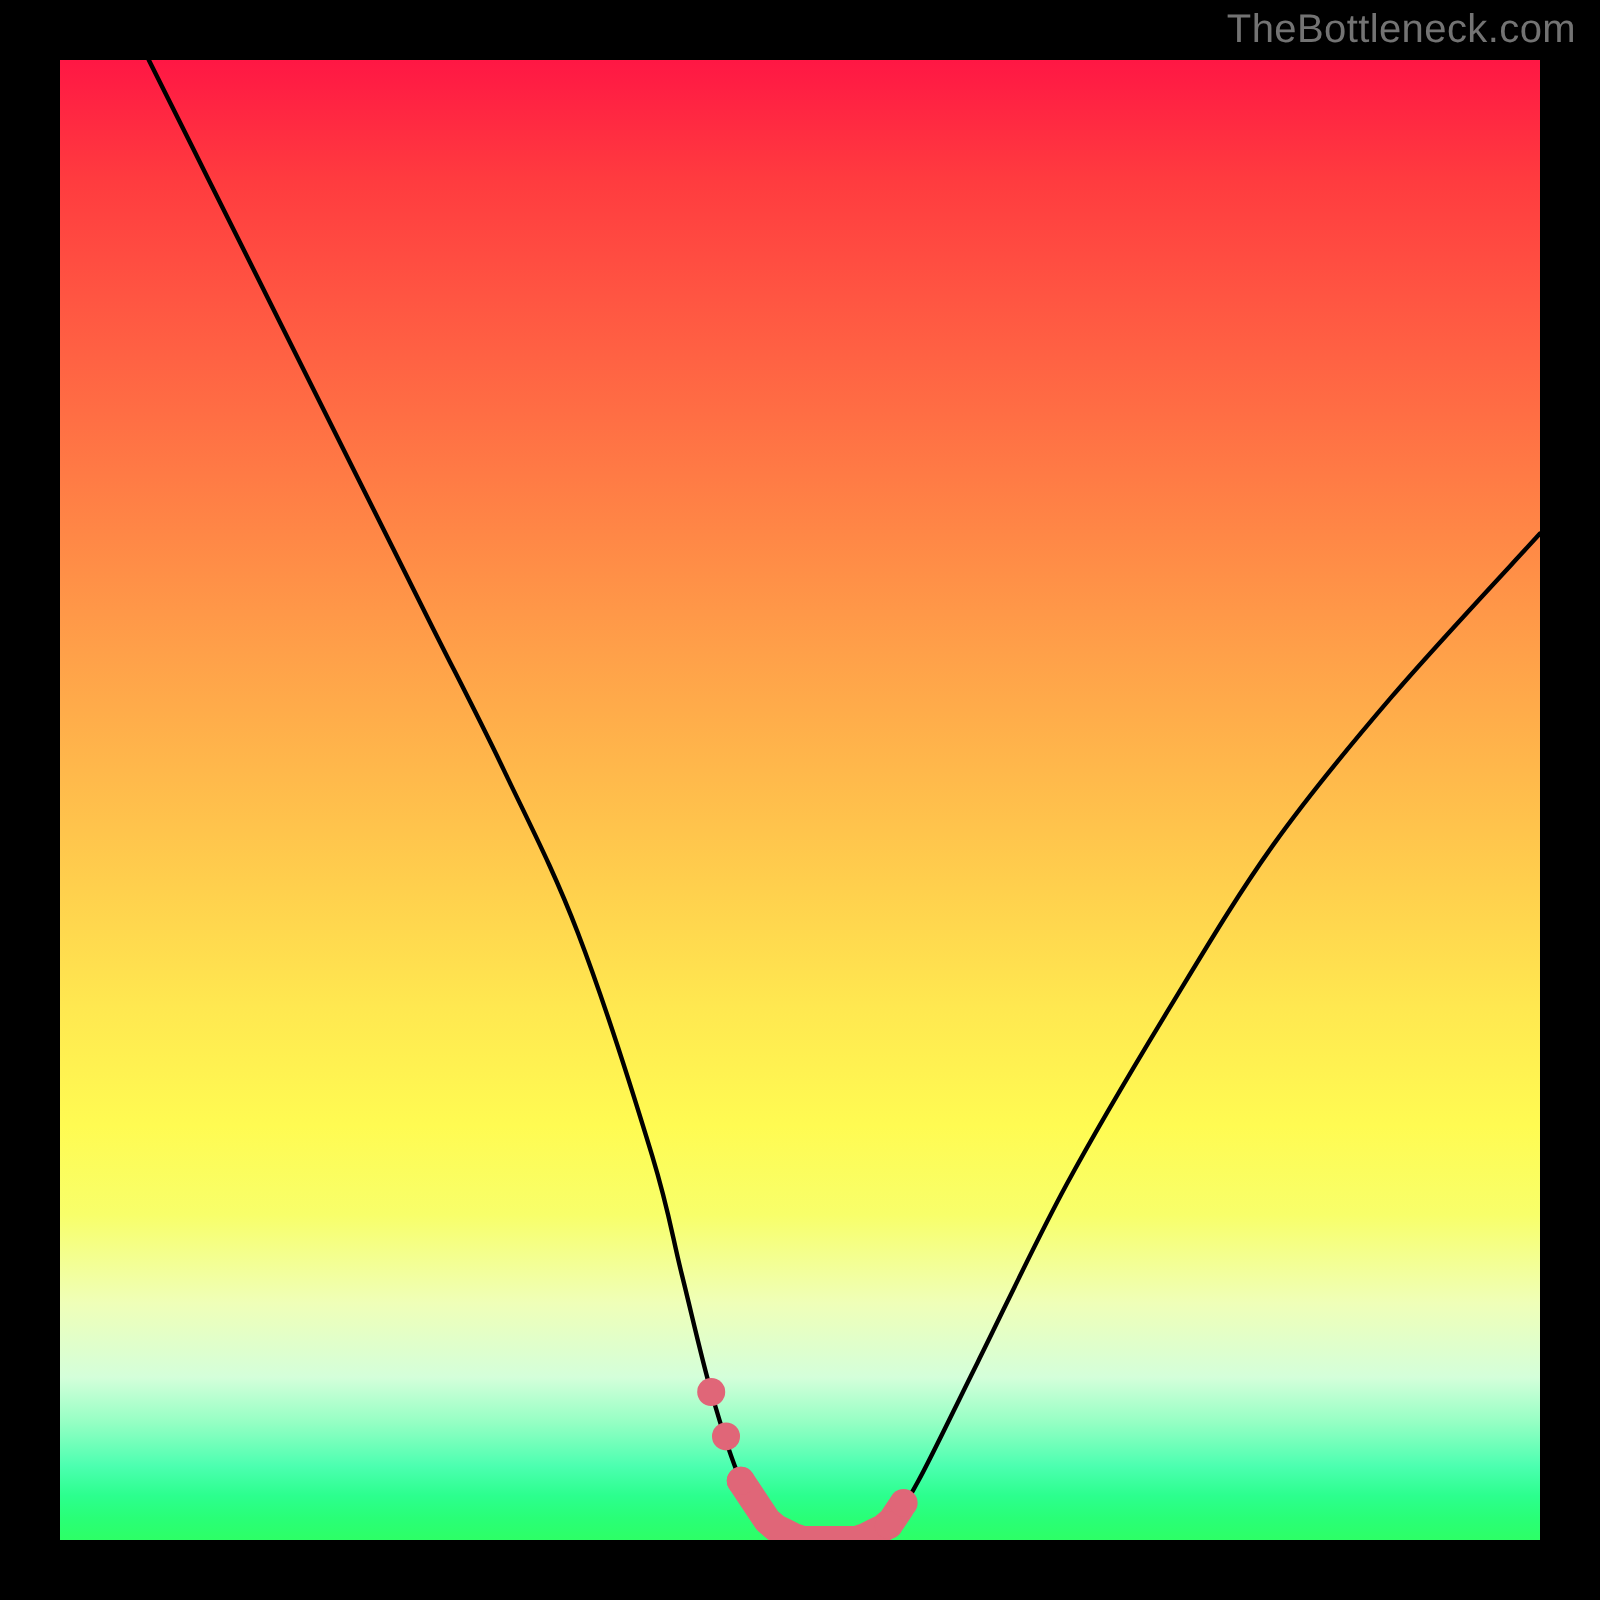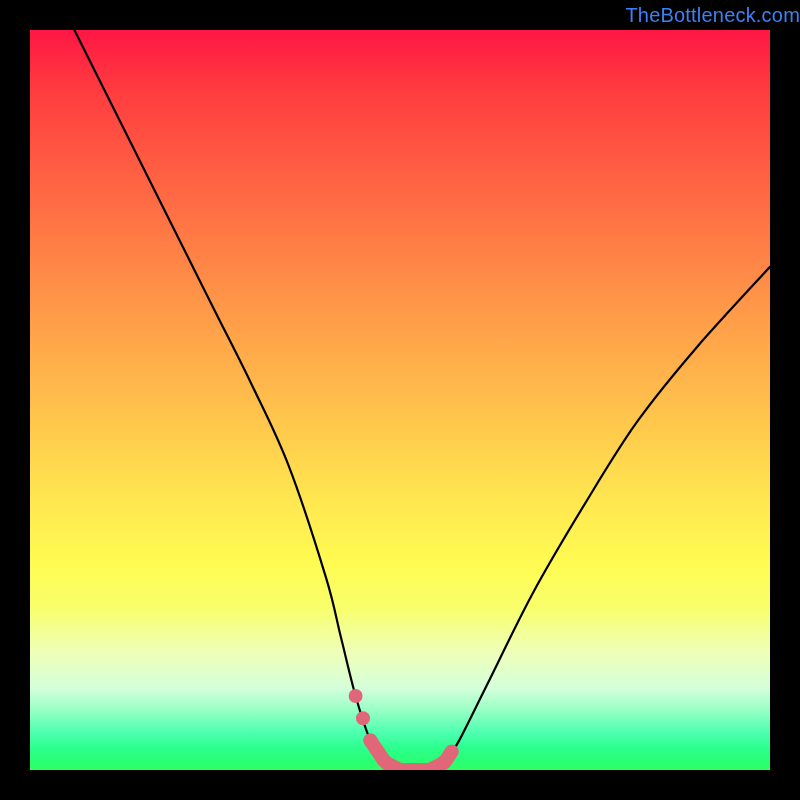--- a/index.html
+++ b/index.html
@@ -6,24 +6,24 @@
   html, body { width: 800px; height: 800px; overflow: hidden; background: #000; }
   .frame {
     position: relative;
     width: 800px;
     height: 800px;
     background: #000;
   }
   .watermark {
     position: absolute;
     top: 4px;
-    right: 0;
+    right: 12px;
     font-family: Arial, Helvetica, sans-serif;
     font-size: 20px;
-    color: #3b82f6;
+    color: #737373;
     font-weight: 500;
     letter-spacing: 0.2px;
     z-index: 5;
   }
   .plot {
     position: absolute;
     left: 30px;
     top: 30px;
     width: 740px;
     height: 740px;

